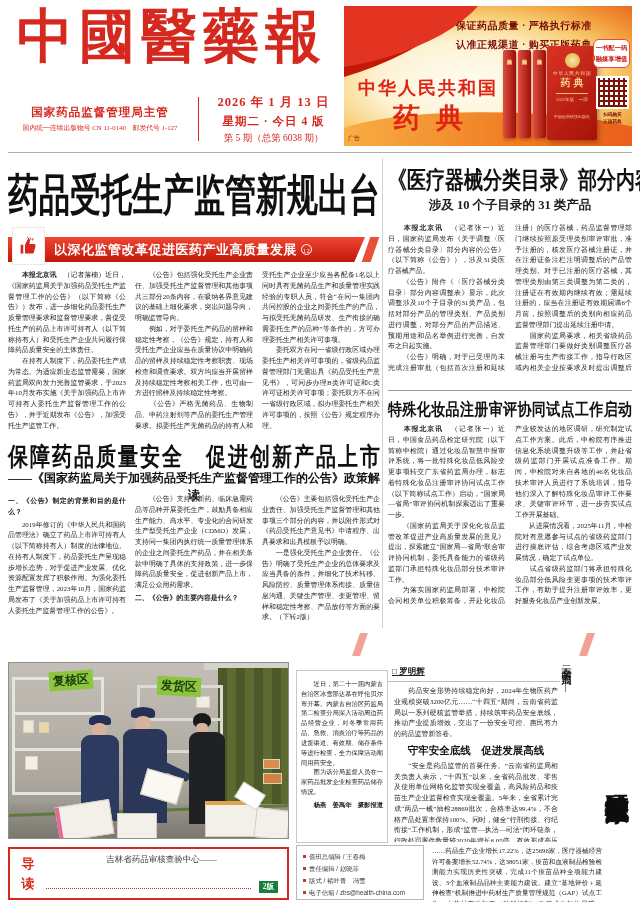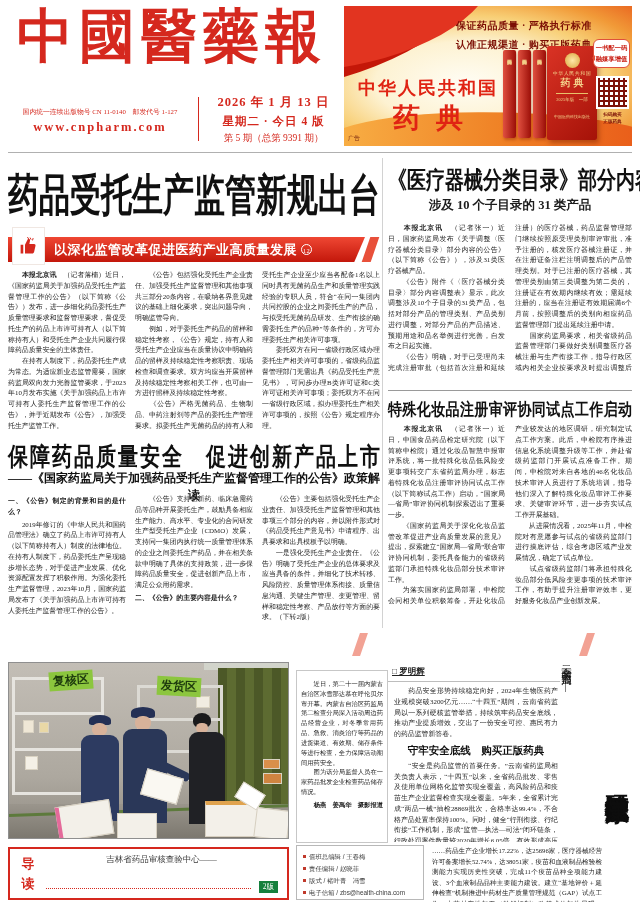--- a/index.html
+++ b/index.html
@@ -123,21 +123,21 @@
 
   
   .guide{left:8px;top:847px;width:281px;height:53px;border:2px solid #d5281e;background:#fff;}
   .guide-label{position:absolute;left:10px;top:5px;width:16px;text-align:center;color:#d5281e;
                font-weight:900;font-size:13px;line-height:1.55;}
   .guide-kicker{position:absolute;left:40px;right:14px;top:5px;text-align:center;font-size:8.5px;color:#3a3a3a;}
   .guide-title{position:absolute;left:40px;right:14px;top:16px;text-align:center;font-size:14px;font-weight:900;
                color:#111;letter-spacing:1px;}
   .guide-dots{position:absolute;left:36px;right:36px;bottom:9px;border-bottom:1.6px dotted #d5281e;}
   .guide-chip{position:absolute;right:9px;bottom:5px;background:#15803d;color:#fff;font-size:7.5px;
-              font-weight:400;padding:1px 4px;}
+              font-weight:700;padding:1px 4px;}
 
   
   .ribbon{left:366px;top:633px;width:214px;height:23px;background:linear-gradient(180deg,#ef4a33,#c3170b);
           color:#fff;font-size:12.5px;font-weight:800;letter-spacing:1px;display:flex;align-items:center;
           justify-content:center;clip-path:polygon(3.5% 0,100% 0,96.5% 100%,0 100%);}
   .rt{width:8px;height:23px;background:#f2a294;transform:skewX(-19deg);}
   .rt-l{left:356px;top:633px;}
   .rt-r{left:583px;top:633px;}
   .byline{left:392px;top:666px;font-size:8.5px;font-weight:700;color:#222;text-decoration:underline;}
   .byline-rule{left:388px;top:681px;width:172px;height:1px;background:#bdbdbd;}
@@ -163,28 +163,28 @@
             color:#0d0d0d;letter-spacing:0.5px;text-align:center;}
 </style>
 </head>
 <body>
 
 <div id="page">
 
   <div class="abs mast-cn">中國醫藥報</div>
   <div class="abs mast-info">
     <div class="mi-left">
+      <div class="mi-sup">国家药品监督管理局主管</div>
       <div class="mi-issn">国内统一连续出版物号 CN 11-0140　邮发代号 1-127</div>
-      <div class="mi-web">www.cnpharm.com</div>
     </div>
     <div class="mi-div"></div>
     <div class="mi-right">
       <div class="mi-date">2026 年 1 月 13 日</div>
       <div class="mi-week">星期二 · 今日 4 版</div>
-      <div class="mi-issue">第 5 期（总第 9391 期）</div>
+      <div class="mi-issue">第 5 期（总第 6038 期）</div>
     </div>
   </div>
 
   <div class="abs ad">
     <div class="ad-wave"></div>
     <div class="ad-flag2"></div>
     <div class="ad-flag"></div>
     <div class="ad-slogan" style="top:13px;">保证药品质量 · 严格执行标准</div>
     <div class="ad-slogan" style="top:32px;">认准正规渠道 · 购买正版药典</div>
     <div class="ad-country">中华人民共和国</div>
@@ -334,21 +334,21 @@
   <div class="abs byline-rule"></div>
 
   <div class="abs capbox">
     <div class="paras">　　近日，第二十一届内蒙古自治区冰雪那达慕在呼伦贝尔市开幕。内蒙古自治区药监局第二检查分局深入活动周边药品经营企业，对冬季常用药品、急救、消炎治疗等药品的进货渠道、有效期、储存条件等进行检查，全力保障活动期间用药安全。
 　　图为该分局监督人员在一家药品批发企业检查药品储存情况。</div>
     <div class="cap-credit">杨燕　姜禹华　摄影报道</div>
   </div>
 
   <div class="abs yn-main">
     <div class="yn-intro">　　药品安全形势持续稳定向好，2024年生物医药产业规模突破3200亿元……“十四五”期间，云南省药监局以一系列硬核监管举措，持续筑牢药品安全底线，推动产业提质增效，交出了一份安全可控、惠民有力的药品监管新答卷。</div>
-    <div class="yn-subhead">守牢安全底线　购买正版药典</div>
+    <div class="yn-subhead">守牢安全底线　促进发展高线</div>
     <div class="yn-body">　　“安全是药品监管的首要任务。”云南省药监局相关负责人表示，“十四五”以来，全省药品批发、零售及使用单位网格化监管实现全覆盖，高风险药品和疫苗生产企业监督检查实现全覆盖。5年来，全省累计完成“两品一械”抽检28869批次，合格率达99.4%，不合格产品处置率保持100%。同时，健全“行刑衔接、行纪衔接”工作机制，形成“监管—执法—司法”闭环链条，行政处罚案件数量较2020年增长6.05倍，有效形成高压态势。
 　　在守牢药品安全底线的同时，云南省药监局构建政策、服务、监管“三位一体”赋能体系，促进生物医药产业高质量发展，药品生产企业增长……</div>
   </div>
   <div class="abs yn-bottom">……药品生产企业增长17.22%，达25696家，医疗器械经营许可备案增长52.74%，达38051家，疫苗和血液制品检验检测能力实现历史性突破，完成11个疫苗品种全项能力建设、3个血液制品品种主要能力建设。建立“基地评价＋延伸检查”机制推进中药材生产质量管理规范（GAP）试点工作，中药材产地加工（趁鲜切制）政策成效加快显现。2024年，全省生物医药产业营业收入达3231.69亿元，产业综合实力和竞争力持续增强。〔下转2版〕</div>
 
   <div class="abs staff">
     <div class="staff-row">值班总编辑 / 王春梅</div>
     <div class="staff-row">责任编辑 / 赵晓菲</div>
     <div class="staff-row">版式 / 褚叶青　冯雪</div>
     <div class="staff-row">电子信箱 / zbs@health-china.com</div>

